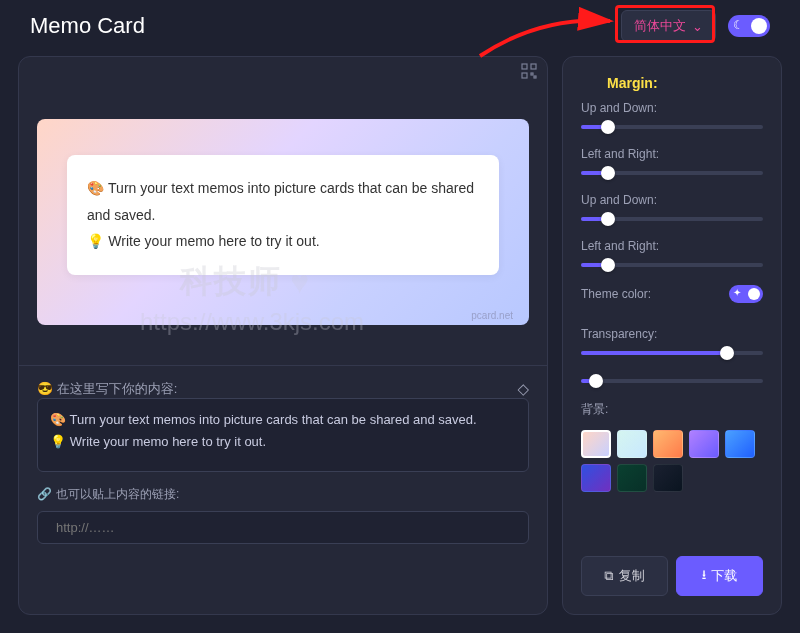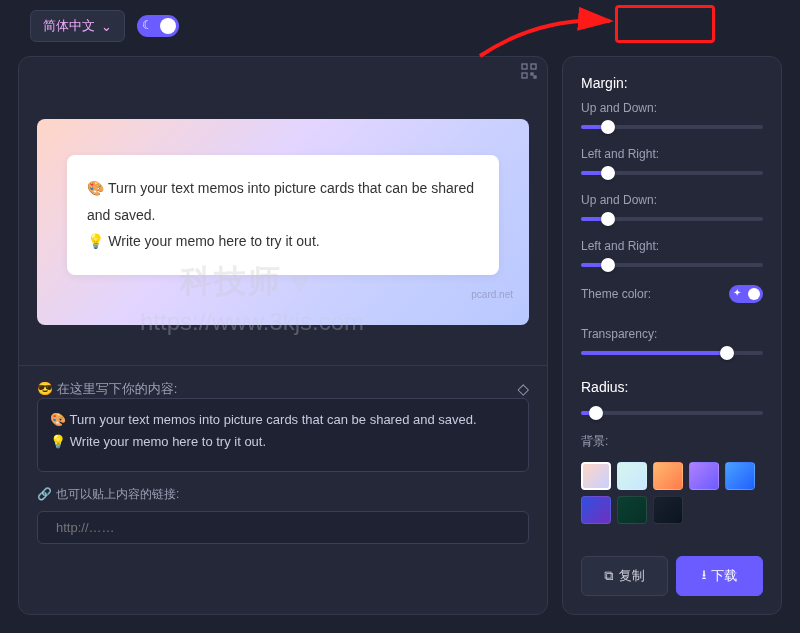--- a/index.html
+++ b/index.html
@@ -27,21 +27,21 @@
   .header-right {
     display: flex;
     align-items: center;
     gap: 12px;
   }
   .lang-select {
     background: #2b2f42;
     border: 1px solid #3a3f55;
     border-radius: 6px;
     padding: 6px 12px;
-    color: #f0abfc;
+    color: #ec4899;
     font-size: 13px;
     display: flex;
     align-items: center;
     gap: 6px;
     cursor: pointer;
   }
   .lang-highlight {
     position: absolute;
     border: 3px solid #ff1a1a;
     border-radius: 4px;
@@ -123,21 +123,21 @@
     border-radius: 8px;
     padding: 20px 20px;
     color: #333;
     font-size: 14px;
     line-height: 1.9;
     box-shadow: 0 2px 8px rgba(0,0,0,0.06);
   }
   .watermark-url {
     position: absolute;
     right: 16px;
-    bottom: 25px;
+    bottom: 4px;
     font-size: 10px;
     color: rgba(120,120,150,0.5);
   }
   .editor-section {
     border-top: 1px solid #34384d;
     padding: 14px 18px 16px 18px;
     flex: 1;
     display: flex;
     flex-direction: column;
   }
@@ -182,24 +182,25 @@
     background: #252838;
     border-radius: 12px;
     border: 1px solid #34384d;
     padding: 18px 18px;
     display: flex;
     flex-direction: column;
     gap: 4px;
   }
   .section-title {
     font-size: 14px;
-    font-weight: 400;
-    color: #ffffff;
+    font-weight: 700;
+    color: #fde047;
     margin-bottom: 6px;
     margin-top: 6px;
+    margin-left: 26px;
   }
   .section-title:first-child { margin-top: 0; }
   .slider-row { margin-bottom: 8px; }
   .slider-label {
     font-size: 12px;
     color: #9ca0b5;
     margin-bottom: 4px;
   }
   .slider {
     position: relative;
@@ -316,20 +317,21 @@
     font-size:24px;
     color:rgba(200,200,210,0.32);
     pointer-events:none;
     z-index:3;
   }
 </style>
 </head>
 <body>
 
 <div class="header">
+  <div class="title">Memo Card</div>
   <div class="header-right">
     <div class="lang-select">
       <span>简体中文</span>
       <span>⌄</span>
     </div>
     <div class="toggle">
       <span class="moon">☾</span>
       <div class="knob"></div>
     </div>
   </div>
@@ -427,21 +429,20 @@
     </div>
     <div class="slider-row">
       <div class="slider-label">Transparency:</div>
       <div class="slider">
         <div class="slider-track"></div>
           <div class="slider-fill" style="width:80%"></div>
           <div class="slider-thumb" style="left:80%"></div>
       </div>
     </div>
 
-    <div class="section-title">Radius:</div>
     <div class="slider-row">
       <div class="slider">
         <div class="slider-track"></div>
           <div class="slider-fill" style="width:8%"></div>
           <div class="slider-thumb" style="left:8%"></div>
       </div>
     </div>
 
     <div class="slider-label" style="margin-top:0">背景:</div>
     <div class="swatch-grid" id="swatch-grid">

